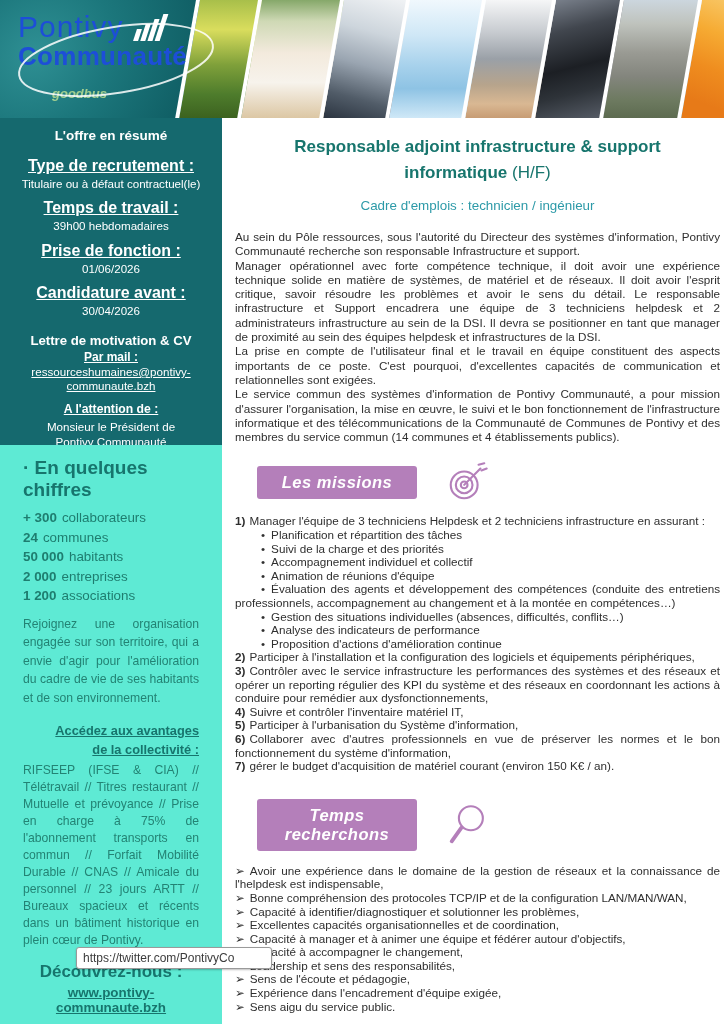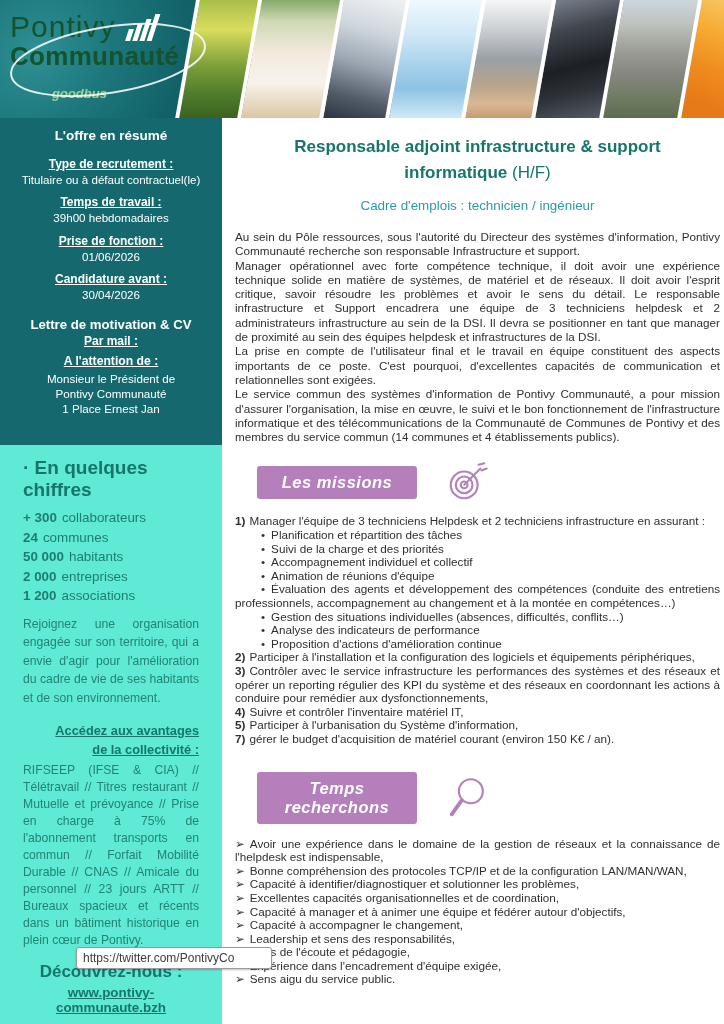--- a/index.html
+++ b/index.html
@@ -11,38 +11,38 @@
   .strip{position:absolute;top:0;height:118px;transform:skewX(-10deg);transform-origin:0 0;border-left:4px solid #fff;}
   .s-teal{left:-40px;width:242px;border-left:none;background:radial-gradient(circle at 35% 45%,#2f9094 0%,#1c777c 45%,#0f5d63 100%);}
   .s-garden{left:196px;width:64px;background:linear-gradient(180deg,#a8bf4a 0%,#d9dd5d 25%,#7fa03a 55%,#4e7c2c 80%,#3c621f 100%);}
   .s-child{left:258px;width:84px;background:linear-gradient(180deg,#86a86a 0%,#cfd9b5 18%,#f3eadd 45%,#f7f3ec 70%,#dcc7a4 100%);}
   .s-hand{left:340px;width:68px;background:linear-gradient(195deg,#f2f4f6 0%,#cdd5dc 30%,#9aa5b1 55%,#515c68 80%,#2b3440 100%);}
   .s-water{left:406px;width:78px;background:linear-gradient(180deg,#f0f8fd 0%,#cfe7f6 30%,#a8d2ec 55%,#8ec3e4 75%,#cfe8f7 100%);}
   .s-house{left:482px;width:72px;background:linear-gradient(180deg,#f5f6f7 0%,#c6cacf 28%,#9aa0a7 50%,#b7a48c 72%,#d9b893 88%,#c79c74 100%);}
   .s-trash{left:552px;width:70px;background:linear-gradient(165deg,#787f8a 0%,#41464e 25%,#1c1f24 55%,#2e3339 75%,#565c66 100%);}
   .s-castle{left:620px;width:80px;background:linear-gradient(180deg,#ccd6de 0%,#bfc3bd 20%,#999a93 45%,#83857d 65%,#6d7a60 85%,#5d6b50 100%);}
   .s-concert{left:698px;width:70px;background:linear-gradient(200deg,#f9d27a 0%,#f6ab33 35%,#ef8d1f 60%,#e77a18 85%);}
-  .logo{position:absolute;left:10px;top:12px;width:212px;z-index:3;color:#14532d;}
+  .logo{position:absolute;left:18px;top:12px;width:212px;z-index:3;color:#1d4ed8;}
   .swoosh{position:absolute;left:-4px;top:2px;pointer-events:none;}
   .logo-l1{display:flex;align-items:flex-end;font-size:30px;font-weight:400;letter-spacing:1px;line-height:1;}
   .bars{display:flex;align-items:flex-end;gap:3px;margin-left:12px;margin-bottom:1px;}
   .bars i{display:block;width:5px;background:#fff;transform:skewX(-18deg);}
   .bars i:nth-child(1){height:12px;}.bars i:nth-child(2){height:17px;}
   .bars i:nth-child(3){height:22px;}.bars i:nth-child(4){height:27px;}
   .logo-l2{font-size:26px;font-weight:bold;line-height:1.15;letter-spacing:.3px;}
   .photo-text{position:absolute;left:52px;top:86px;font-size:13px;font-weight:bold;font-style:italic;color:rgba(205,235,150,.75);z-index:2;}
 
   
   .content{display:flex;height:1011px;}
   .sidebar{width:222px;flex:none;display:flex;flex-direction:column;}
   .side-teal{height:327px;box-sizing:border-box;background:#15696E;color:#fff;padding:8px 13px;text-align:center;overflow:hidden;}
   .side-green{flex:1;position:relative;background:#5eead4;color:#1E7D6F;padding:6px 23px 0;box-sizing:border-box;}
 
   .side-title{font-size:13.5px;font-weight:bold;margin:2px 0 14px;}
-  .sum-label{font-size:12px;font-weight:bold;text-decoration:underline;margin-bottom:2px;}
+  .sum-label{font-size:16px;font-weight:bold;text-decoration:underline;margin-bottom:2px;}
   .sum-value{font-size:11.6px;line-height:1.25;margin-bottom:8px;}
   .apply{margin-top:14px;}
   .apply-title{font-size:13.2px;font-weight:bold;margin-bottom:2px;}
   .mail-label{font-size:12px;font-weight:bold;text-decoration:underline;margin-bottom:1px;}
   .apply-email{display:block;font-size:11.6px;line-height:1.25;color:#fff;text-decoration:underline;margin-bottom:8px;}
   .apply-att{font-size:12.2px;font-weight:bold;text-decoration:underline;margin:6px 0 3px;}
   .addr-line{font-size:11.6px;line-height:15px;}
 
   .fig-title{font-size:19px;font-weight:bold;color:#17756D;margin:6px 0 7px;}
   .fig-line{font-size:13.4px;line-height:19.5px;}
@@ -129,20 +129,21 @@
             </div>
 
             <div class="sum-item">
               <div class="sum-label">Candidature avant :</div>
               <div class="sum-value">30/04/2026</div>
             </div>
           </div>
         <div class="apply">
           <div class="apply-title">Lettre de motivation &amp; CV</div>
           <div class="mail-label">Par mail :</div>
+          <a class="apply-email">ressourceshumaines@pontivy-communaute.bzh</a>
           <div class="apply-att">A l'attention de :</div>
           <div>
 
           <div class="addr-line">Monsieur le Président de</div>
               <div class="addr-line">Pontivy Communauté</div>
               <div class="addr-line">1 Place Ernest Jan</div>
             </div>
         </div>
       </div>
 
@@ -294,20 +295,23 @@
           </div>
 
           <div class="m-item num">
             <span class="pre">4)</span><span>Suivre et contrôler l'inventaire matériel IT,</span>
           </div>
 
           <div class="m-item num">
             <span class="pre">5)</span><span>Participer à l'urbanisation du Système d'information,</span>
           </div>
 
+          <div class="m-item num">
+            <span class="pre">6)</span><span>Collaborer avec d'autres professionnels en vue de préserver les normes et le bon fonctionnement du système d'information,</span>
+          </div>
 
           <div class="m-item num">
             <span class="pre">7)</span><span>gérer le budget d'acquisition de matériel courant (environ 150 K€ / an).</span>
           </div>
         </div>
 
       <div class="badge-row second">
         <div class="badge">Temps recherchons</div>
         <svg class="badge-icon" width="46" height="46" viewBox="0 0 48 48">
           <g fill="none" stroke="#B47FBA" stroke-linecap="round">

